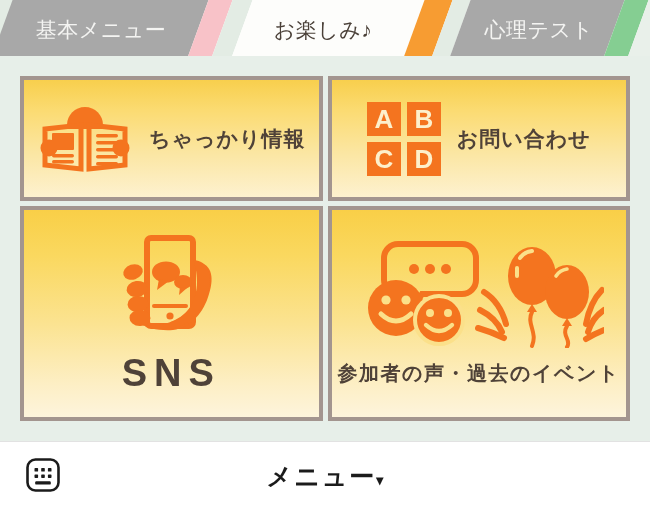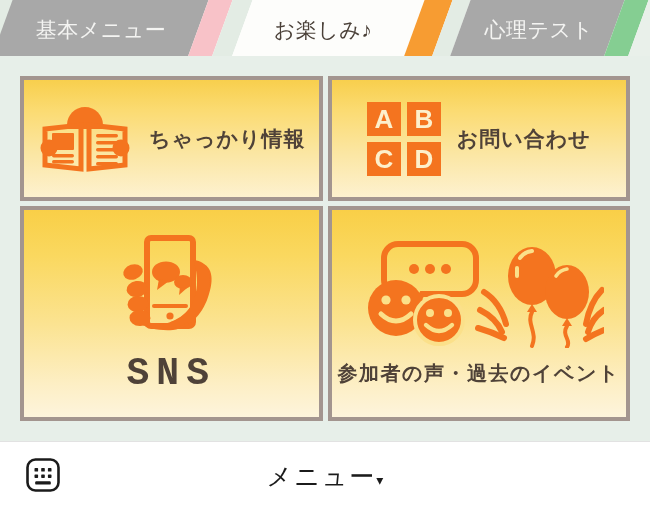--- a/index.html
+++ b/index.html
@@ -89,21 +89,21 @@
     justify-content: center;
     gap: 8px;
   }
 
   .card-label {
     color: #4f4238;
     font-weight: bold;
     white-space: nowrap;
   }
   .lbl-top   { font-size: 21px; letter-spacing: 1px; }
-  .lbl-sns   { font-size: 38px; letter-spacing: 7px; margin-top: 8px; font-family: Liberation Mono, monospace; }
+  .lbl-sns   { font-size: 38px; letter-spacing: 7px; margin-top: 8px; }
   .lbl-event { font-size: 20px; letter-spacing: 1.5px; margin-top: 4px; }
 
   .icon-wrap { flex: 0 0 auto; display: block; line-height: 0; }
 
   
   .bottombar {
     position: absolute;
     left: 0; top: 441px;
     width: 650px; height: 70px;
     background: #ffffff;
@@ -119,20 +119,21 @@
     cursor: pointer;
   }
   .menu-toggle {
     position: absolute;
     left: 0; right: 0;
     display: flex;
     align-items: center;
     justify-content: center;
     gap: 0;
     cursor: pointer;
+    font-weight: bold;
   }
   .menu-toggle .mt-text {
     font-size: 25px;
     letter-spacing: 2px;
     color: #1b1b1b;
     white-space: nowrap;
   }
   .menu-toggle .mt-caret {
     font-size: 14px;
     color: #1b1b1b;

